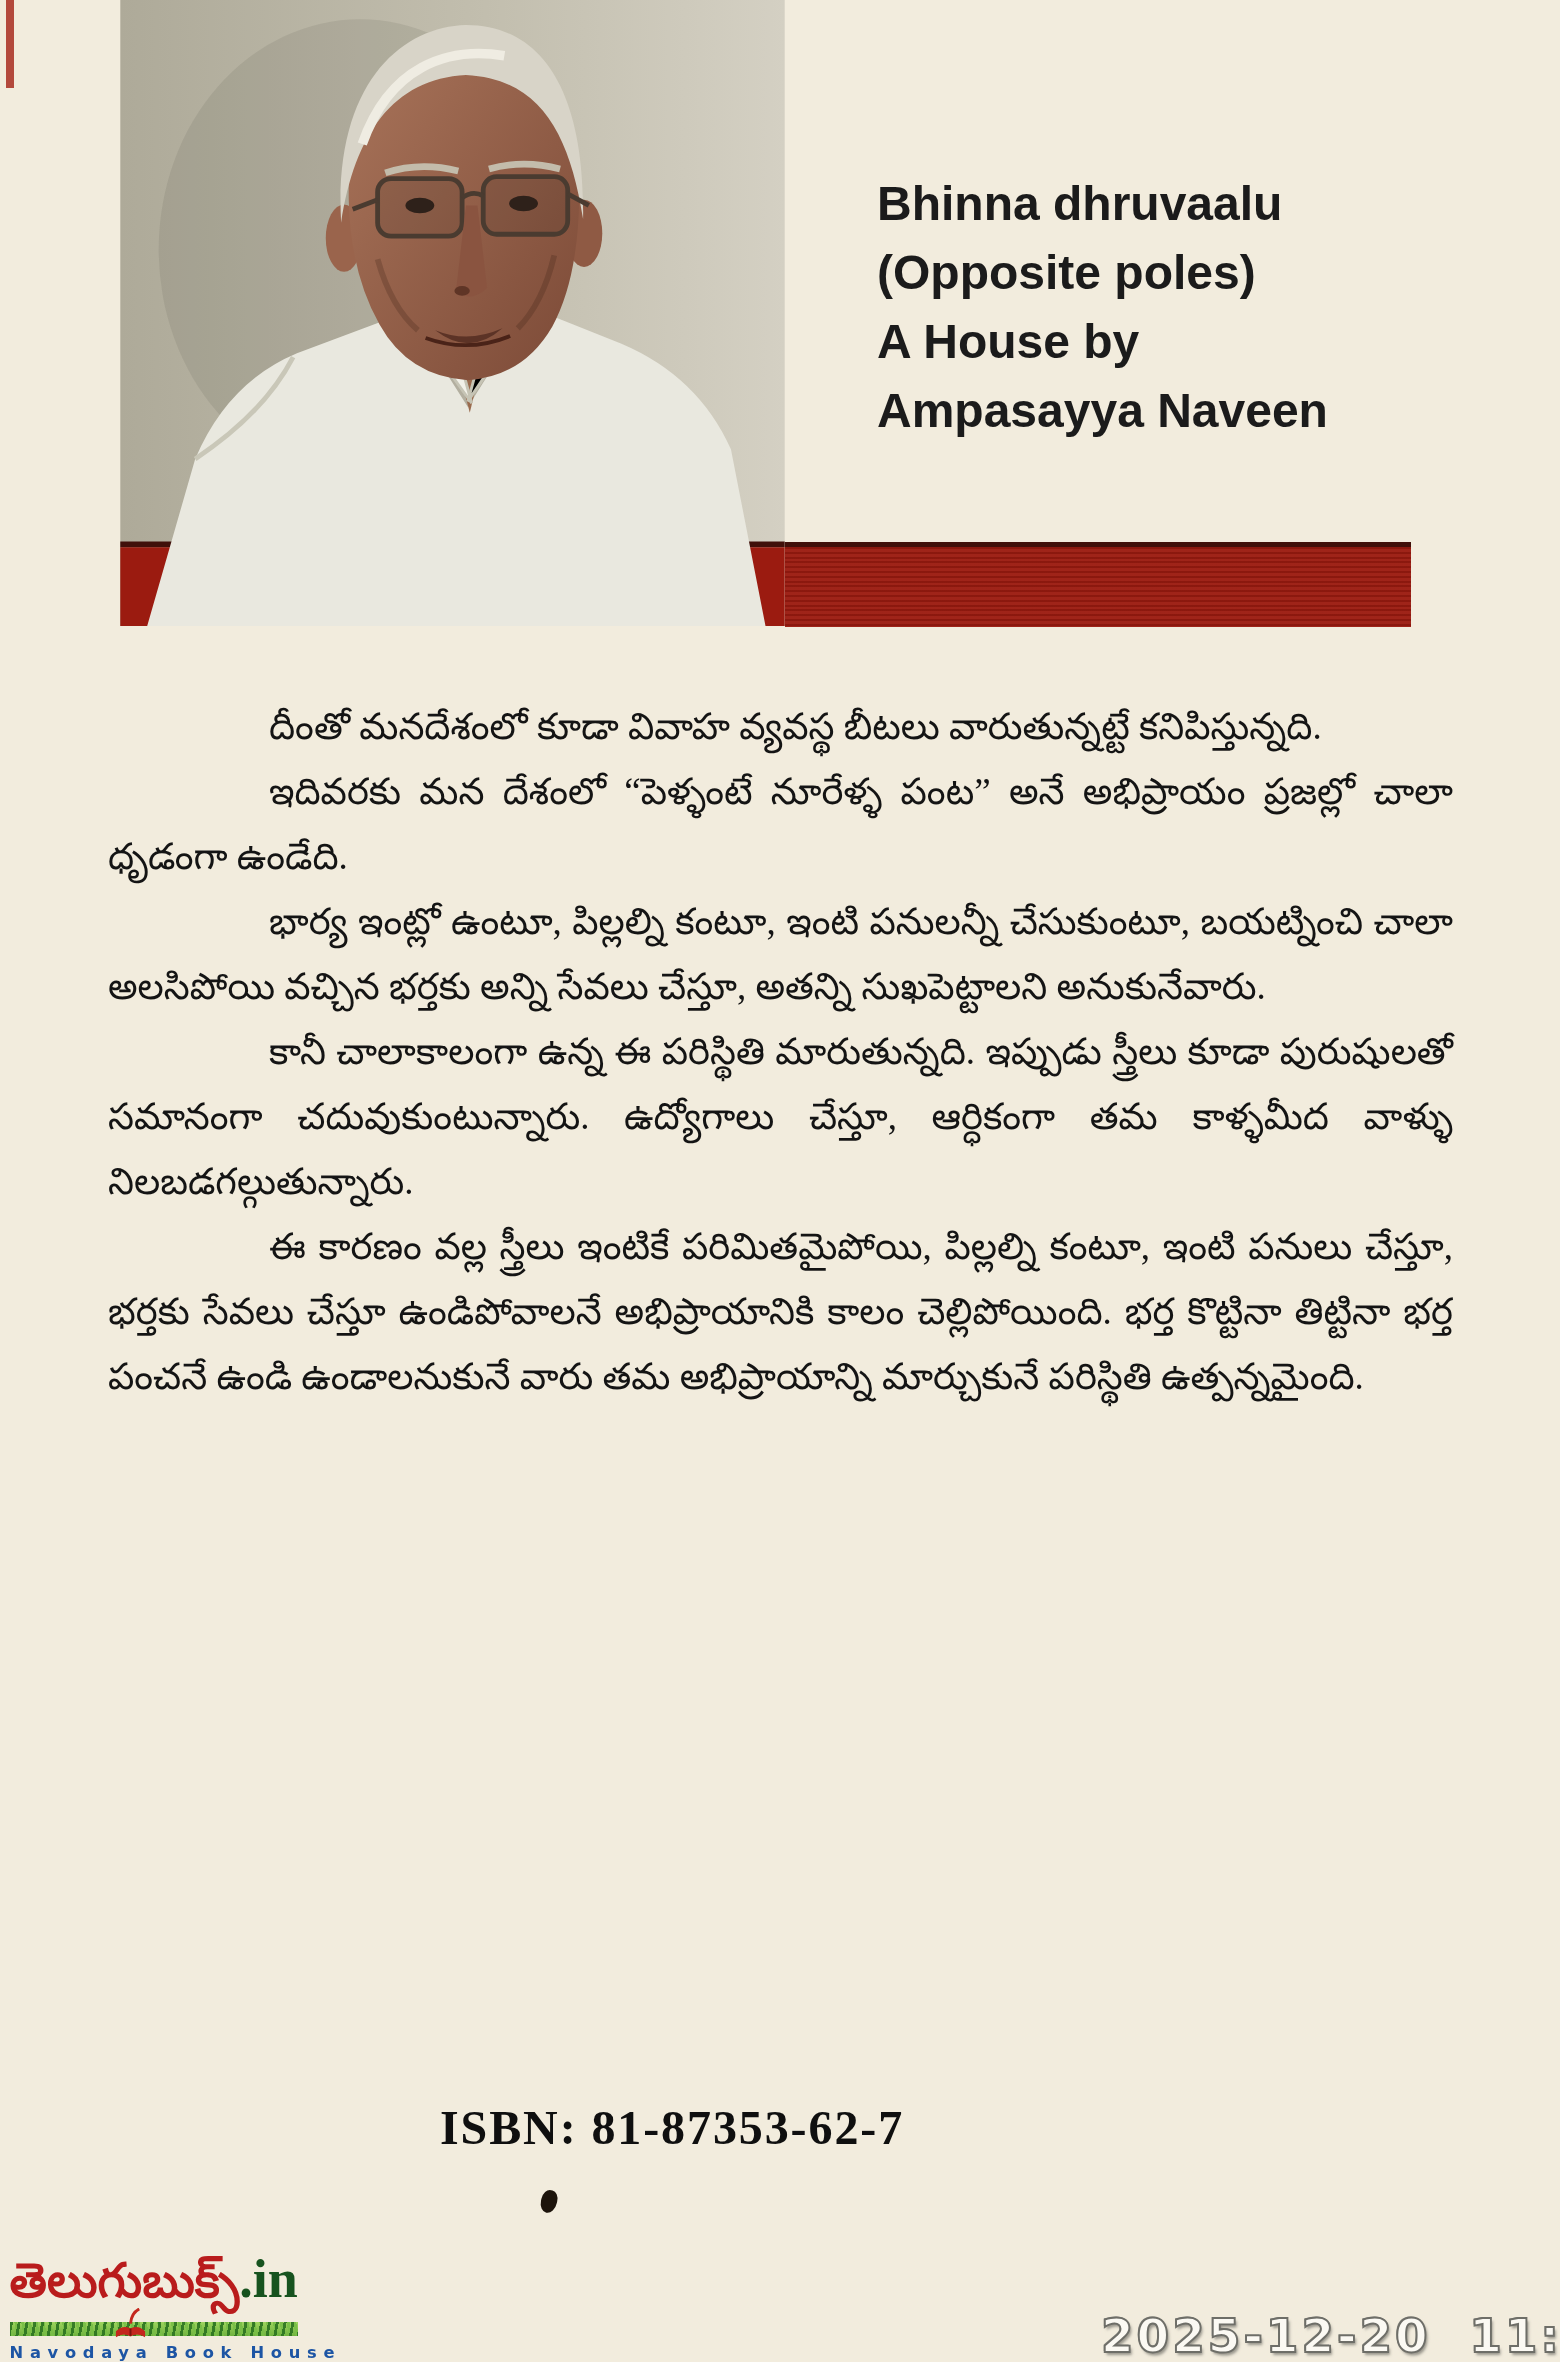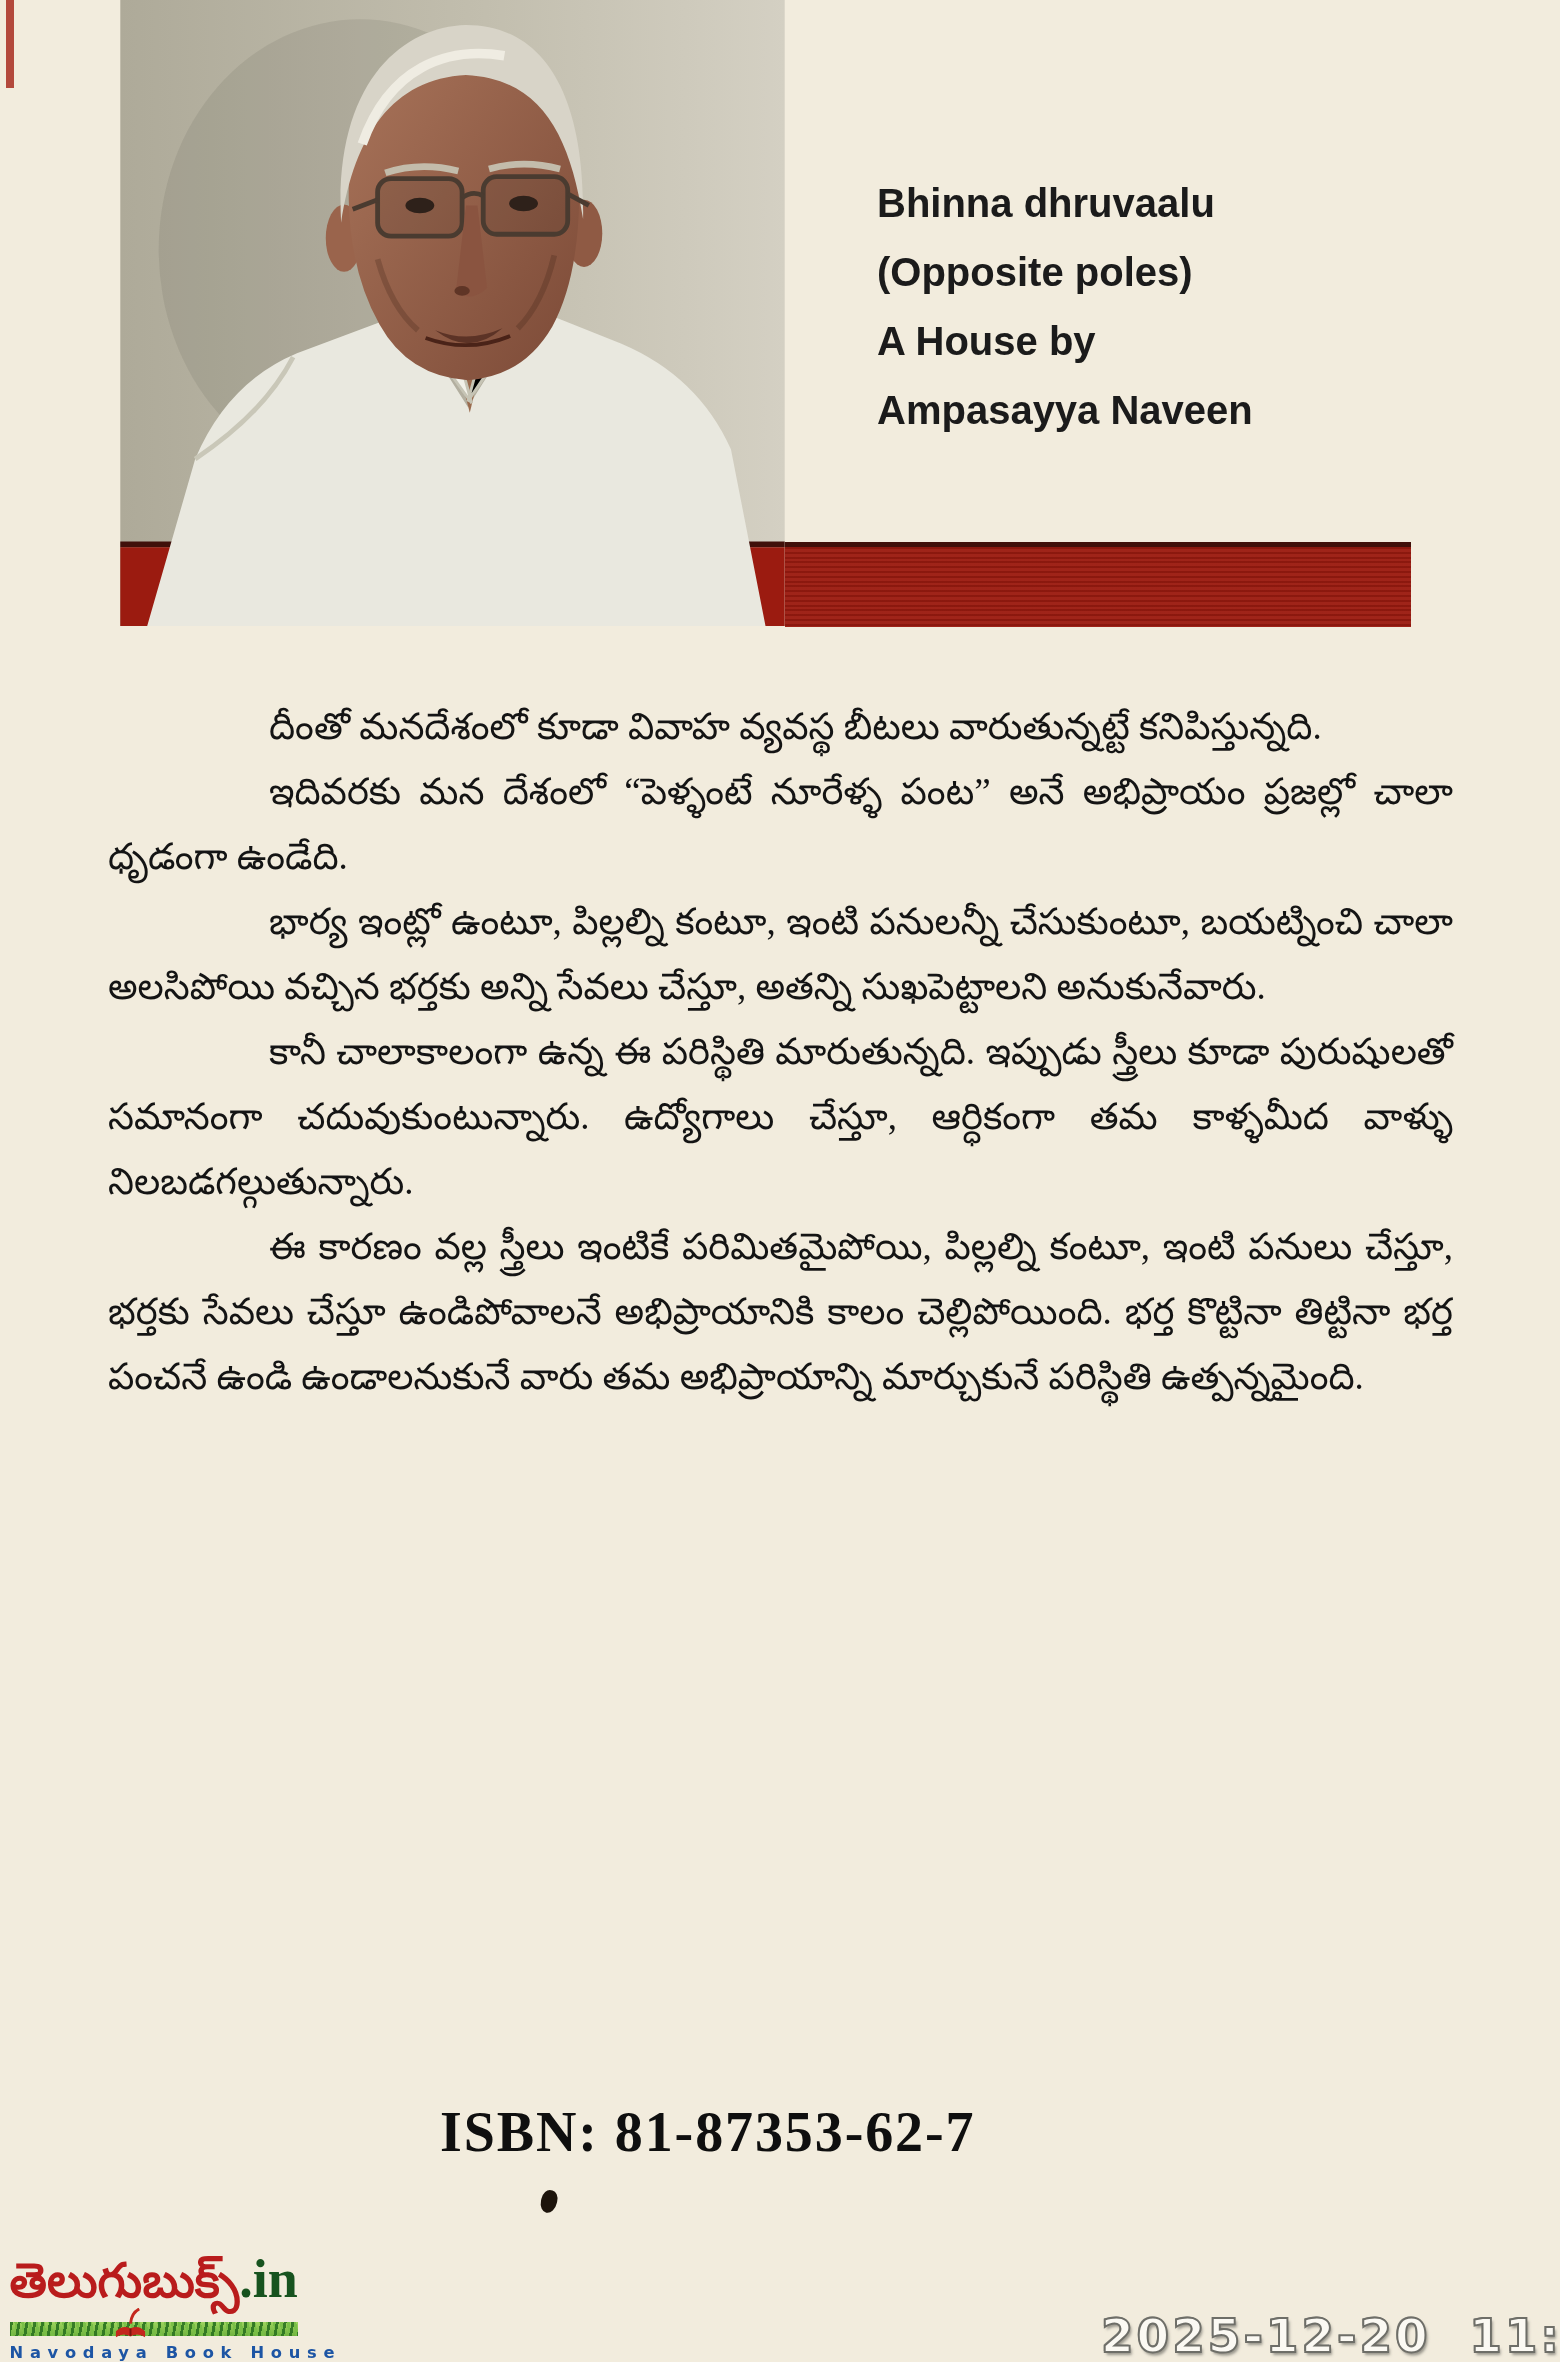--- a/index.html
+++ b/index.html
@@ -16,34 +16,34 @@
   
   .red-band{
     position:absolute;left:785px;top:542px;width:626px;height:85px;box-sizing:border-box;
     border-top:5.8px solid #40100a;
     background:repeating-linear-gradient(180deg, rgba(0,0,0,.10) 0 1.9px, rgba(255,255,255,.04) 1.9px 4.8px), #9b1b10;
   }
   
   .title-block{
     position:absolute;left:877px;top:169px;width:519px;
     font-family:"Liberation Sans", sans-serif;font-weight:700;
-    font-size:40px;line-height:69px;color:#1b1b1b;letter-spacing:0;
+    font-size:48px;line-height:69px;color:#1b1b1b;letter-spacing:0;
   }
   
   .blurb{
     position:absolute;left:108px;top:694px;width:1345px;
     font-size:37px;line-height:65px;color:#141414;
     text-align:justify;
   }
   .blurb p{margin:0;text-indent:161px;}
   
   .isbn{
     position:absolute;left:440px;top:2100px;
     font-family:"Liberation Serif", serif;font-weight:bold;
-    font-size:56px;letter-spacing:1.9px;color:#0f0f0f;white-space:pre;
+    font-size:48px;letter-spacing:1.9px;color:#0f0f0f;white-space:pre;
   }
   
   .wm{position:absolute;left:9.6px;top:2248px;width:307px;}
   .wm-brand{font-weight:bold;white-space:nowrap;}
   .wm-brand .telugu{font-family:"Liberation Sans", sans-serif;font-size:48px;color:#b91c1c;}
   .wm-brand .tld{font-family:"Liberation Serif", serif;font-size:54px;color:#17531f;margin-top:8px;}
   .grass{
     width:288px;height:14.4px;margin-top:1.9px;
     background:
       repeating-linear-gradient(100deg, rgba(38,110,30,.85) 0 2.9px, rgba(38,110,30,0) 2.9px 7.7px),

